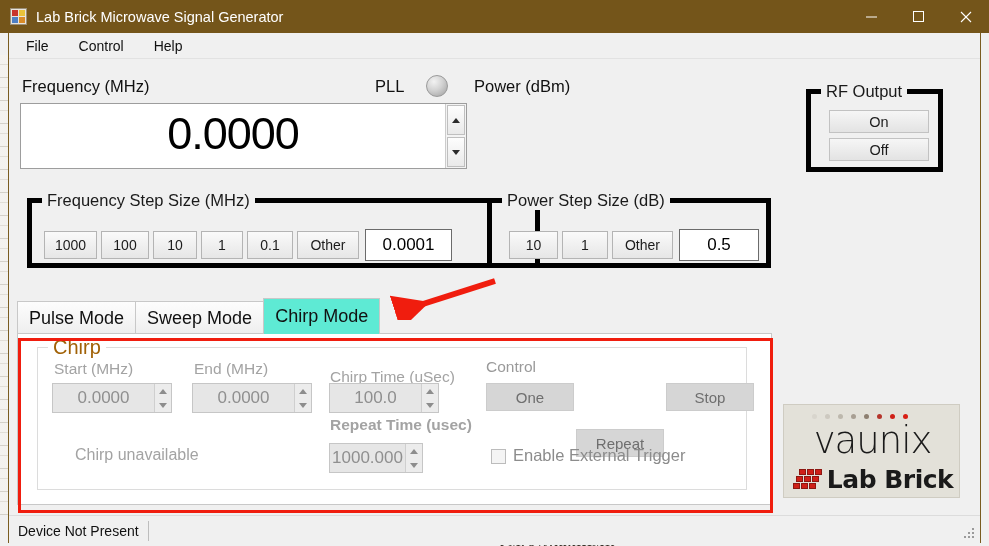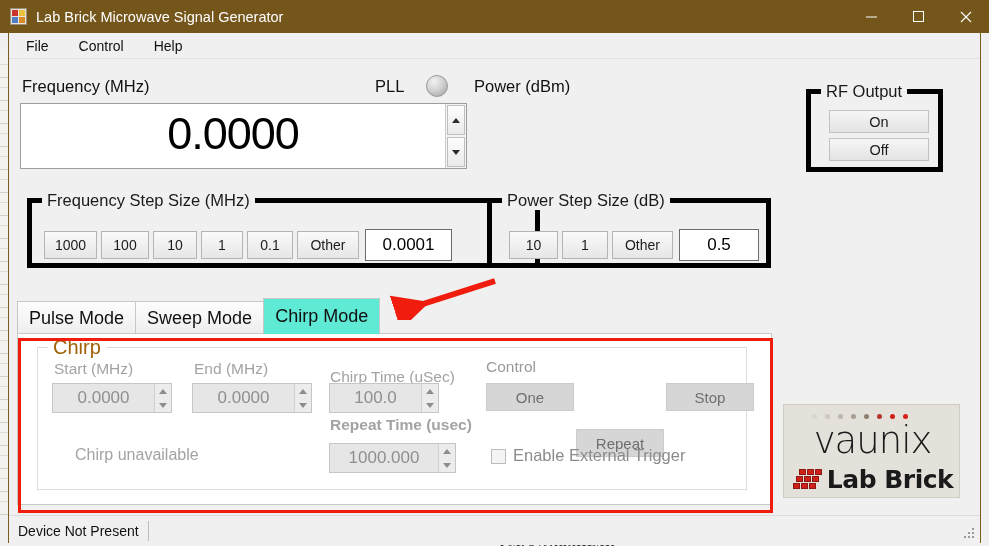--- a/index.html
+++ b/index.html
@@ -479,21 +479,21 @@
               </div>
           </div>
         </div>
 
         <div class="flabel" style="left:448px; top:10px; color:#9a9a9a;">Control</div>
         <div class="ctrl-btn" style="left:448px; top:35px; width:88px; height:28px;">One</div>
         <div class="ctrl-btn" style="left:538px; top:35px; width:88px; height:28px;margin-top:46px;">Repeat</div>
         <div class="ctrl-btn" style="left:628px; top:35px; width:88px; height:28px;">Stop</div>
 
         <div class="flabel" style="left:292px; top:68px;font-weight:bold;">Repeat Time (usec)</div>
-        <div class="dimfield" style="left:291px; top:95px; width:127px; height:30px;">
+        <div class="dimfield" style="left:291px; top:95px; width:94px; height:30px;">
           <div class="dv">1000.000</div>
           <div class="dimspin">
             <div>
                 <span class="arw dim up"></span>
               </div>
             <div>
                 <span class="arw dim down"></span>
               </div>
           </div>
         </div>

